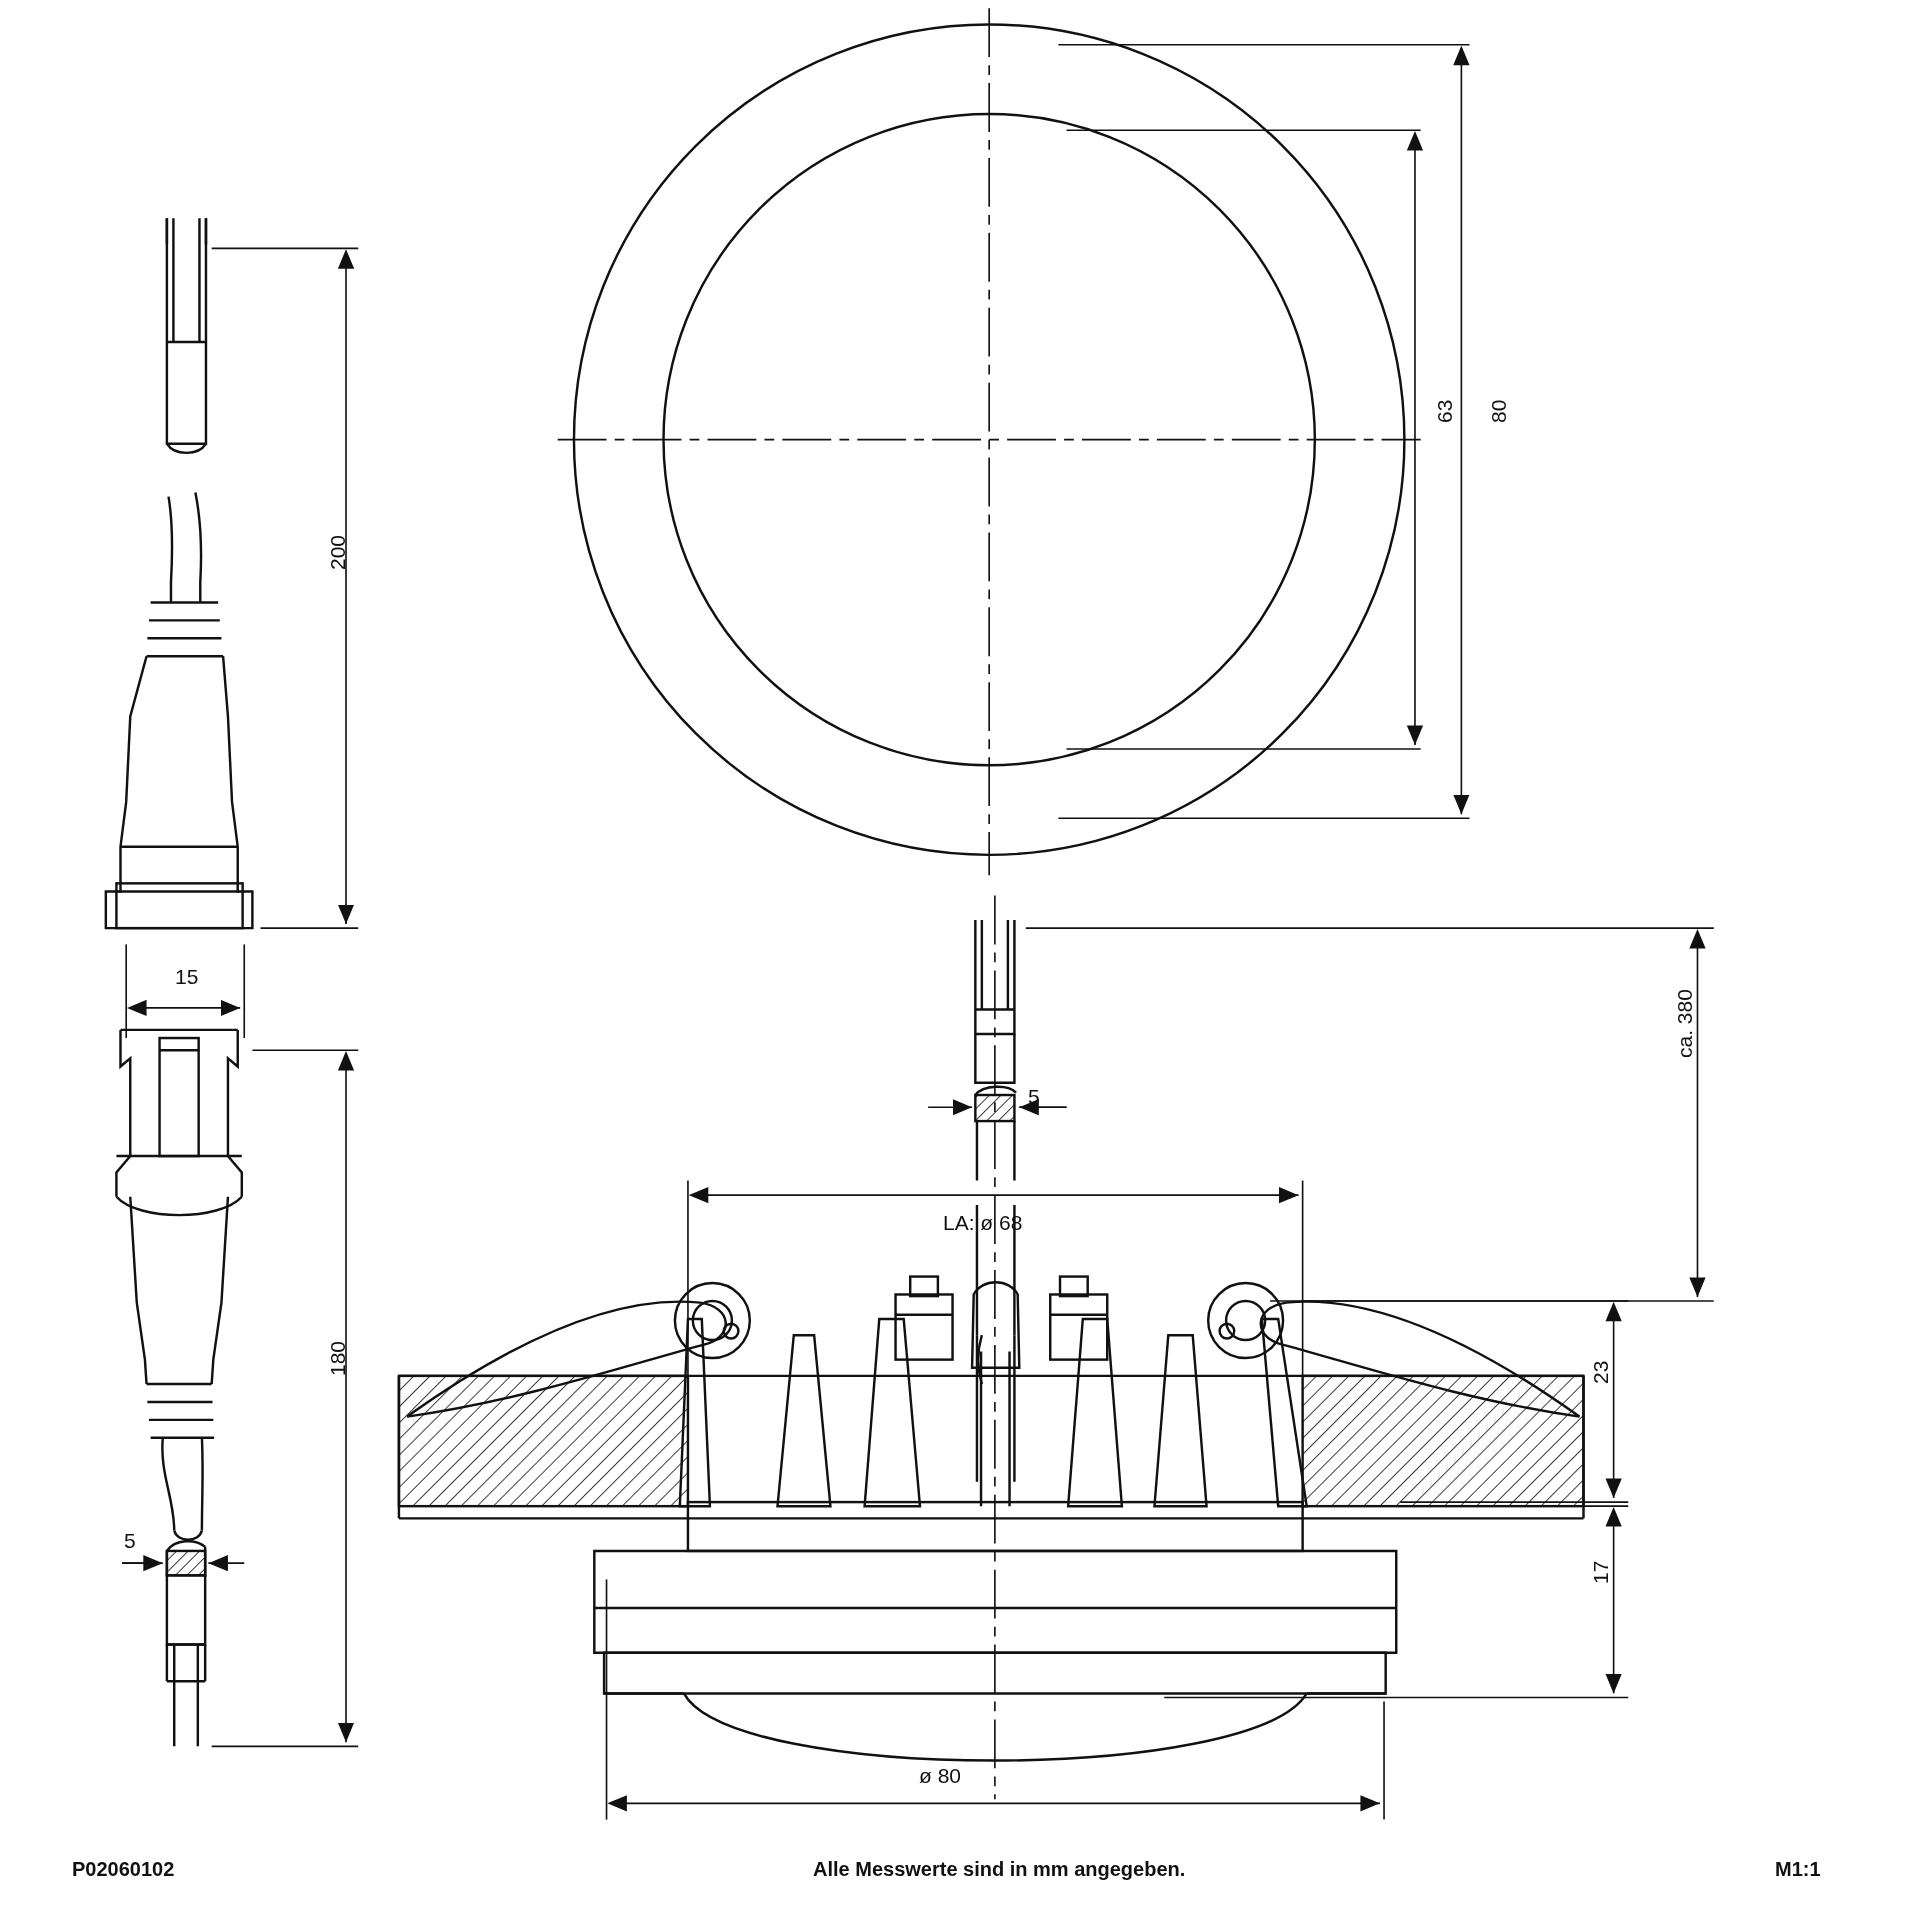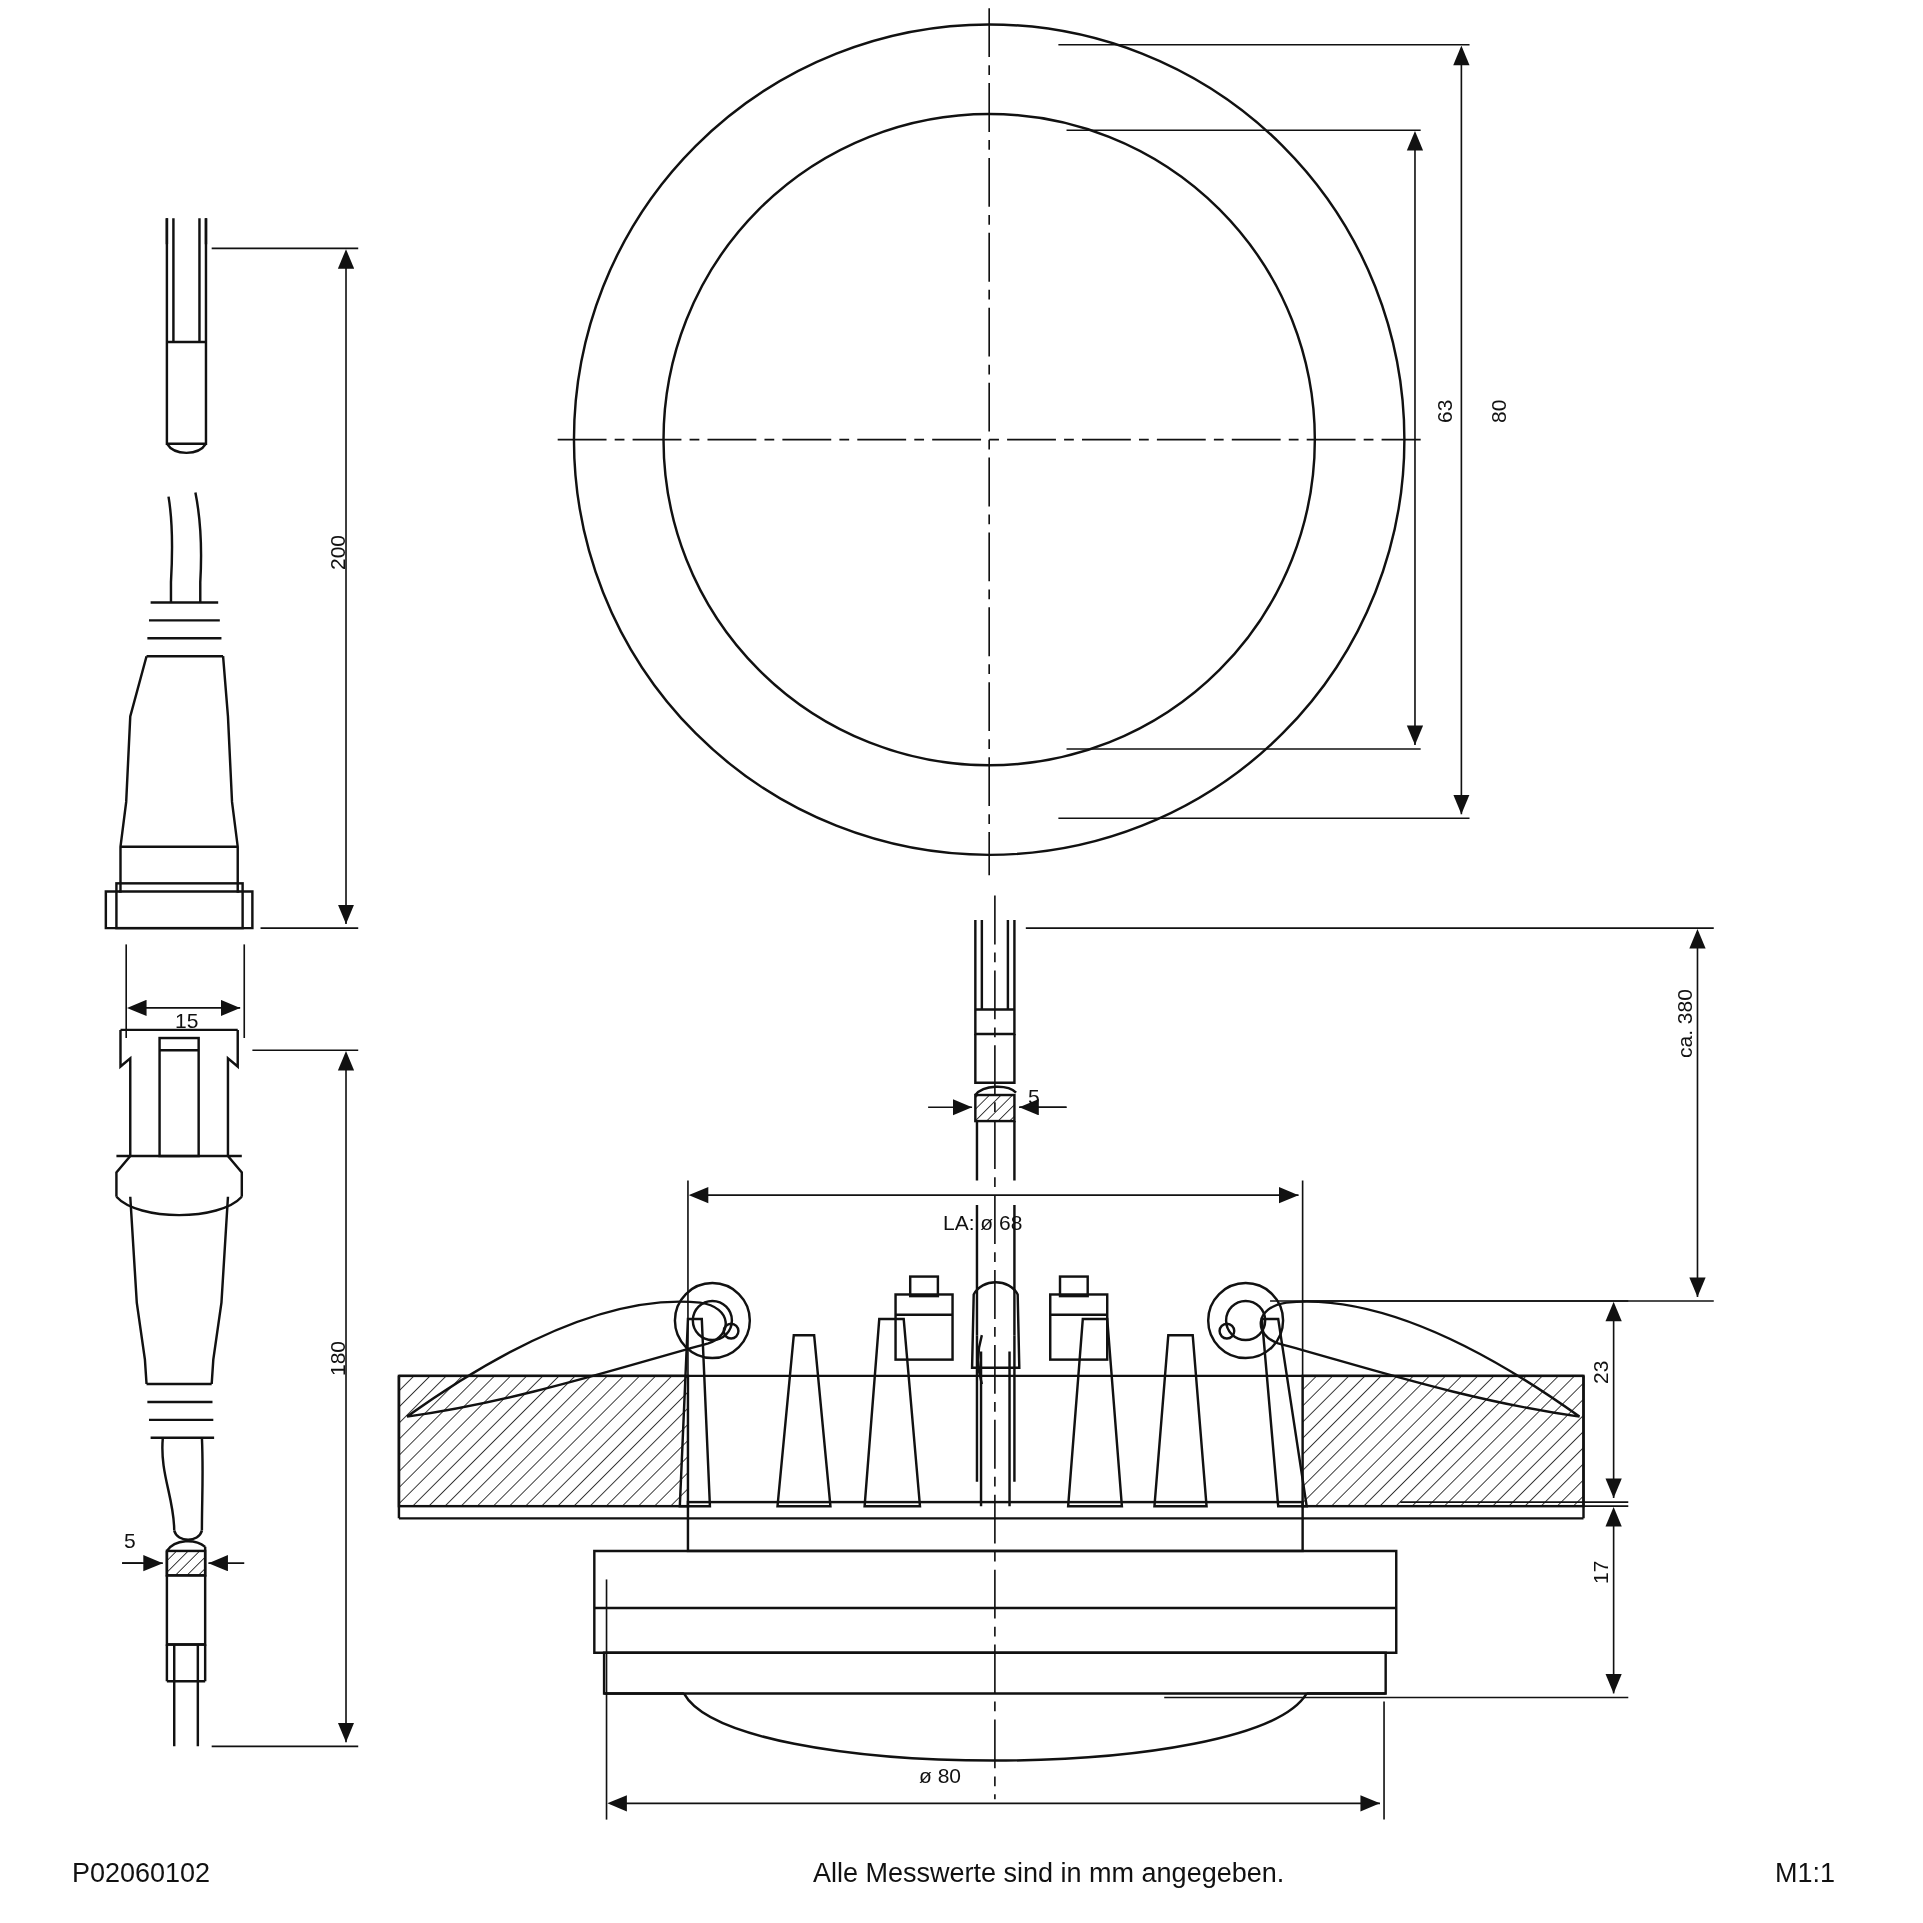--- a/index.html
+++ b/index.html
@@ -1,21 +1,21 @@
 <!DOCTYPE html>
 <html style="font-size:13px"><head>
 <meta charset="utf-8">
 <style>
   html,body{margin:0;padding:0;background:#ffffff;}
   body{width:1923px;height:1923px;position:relative;font-family:"Liberation Sans",sans-serif;color:#111;overflow:hidden;}
   #sheet{position:absolute;left:0;top:0;width:1923px;height:1923px;}
   svg{position:absolute;left:0;top:0;width:1923px;height:1923px;}
   .lbl{position:absolute;font-size:21px;color:#111;white-space:nowrap;}
   .lbl.rot{transform-origin:left top;transform:rotate(-90deg);}
-  .foot{position:absolute;font-size:27px;color:#111;white-space:nowrap;}
+  .foot{position:absolute;font-size:20px;color:#111;white-space:nowrap;font-weight:bold;}
 </style>
 </head>
 <body>
 
 <div id="sheet">
 
   <svg viewBox="0 0 2362 2362">
     <defs>
       <marker id="ah" markerWidth="14" markerHeight="14" refX="12" refY="5" orient="auto">
         <path d="M0,0 L12,5 L0,10 z" fill="#111"></path>
@@ -229,21 +229,21 @@
         <path d="M 750 2215 L 1695 2215" stroke-width="2" marker-start="url(#ahs)" marker-end="url(#ah)"></path>
       </g>
 
     </g>
   </svg>
 
   <div class="lbl rot" style="left:1433px;top:423px;">63</div>
   <div class="lbl rot" style="left:1487px;top:423px;">80</div>
 
   <div class="lbl rot" style="left:326px;top:570px;">200</div>
-  <div class="lbl" style="left:175px;top:965px;margin-top:44px;">15</div>
+  <div class="lbl" style="left:175px;top:965px;">15</div>
   <div class="lbl rot" style="left:326px;top:1376px;">180</div>
   <div class="lbl" style="left:124px;top:1529px;">5</div>
 
   <div class="lbl" style="left:1028px;top:1085px;">5</div>
   <div class="lbl" style="left:943px;top:1211px;">LA: ø 68</div>
   <div class="lbl rot" style="left:1673px;top:1058px;">ca. 380</div>
   <div class="lbl rot" style="left:1589px;top:1384px;">23</div>
   <div class="lbl rot" style="left:1589px;top:1584px;">17</div>
   <div class="lbl" style="left:919px;top:1764px;">ø 80</div>
 

